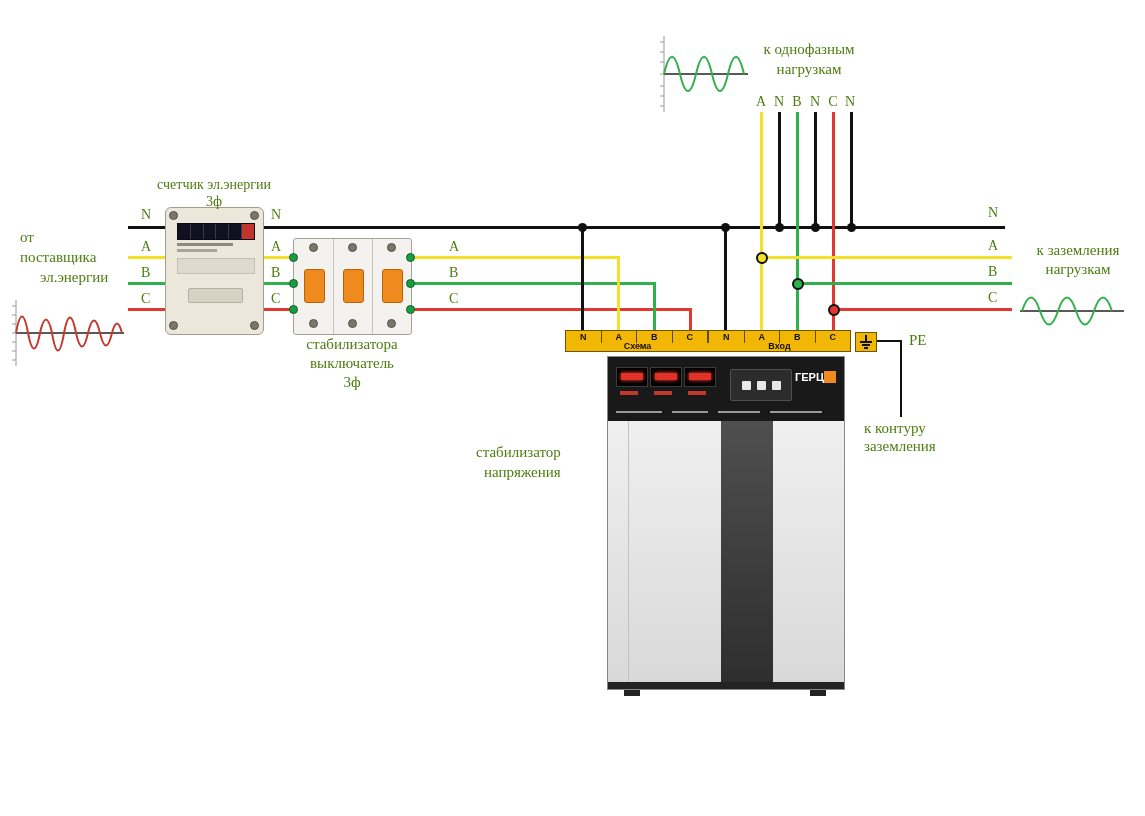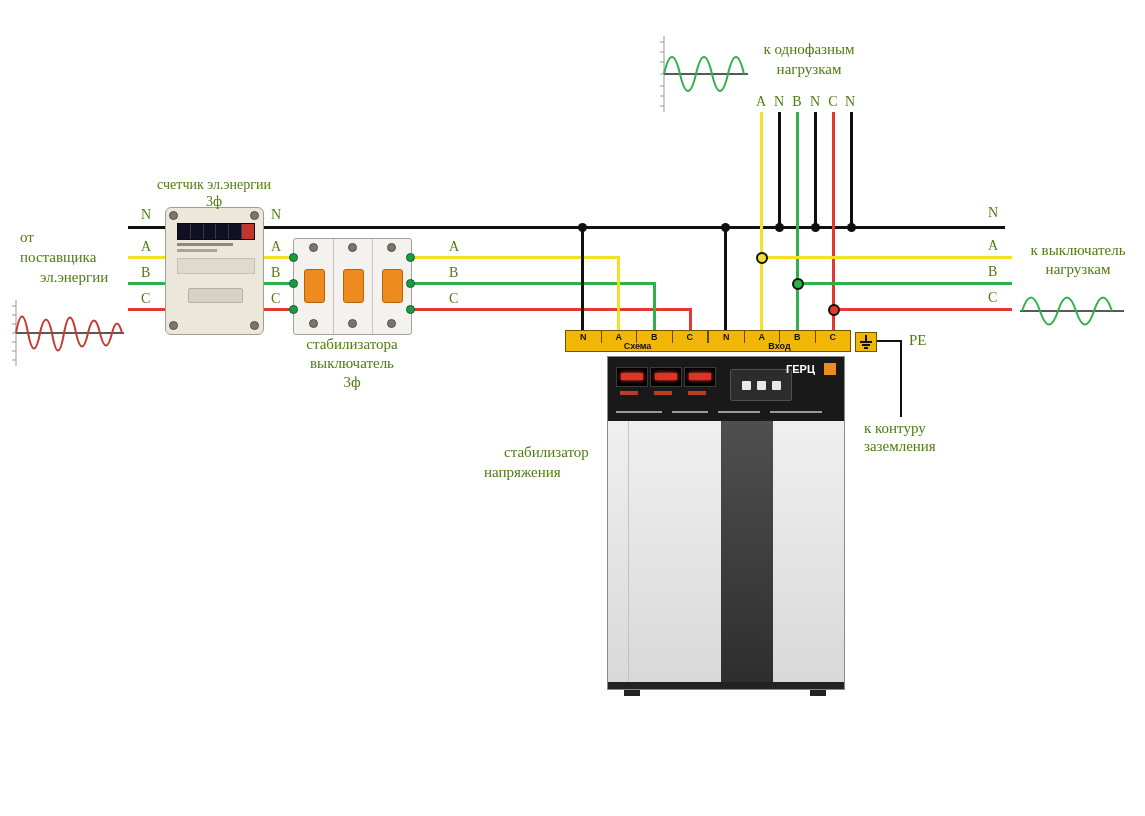--- a/index.html
+++ b/index.html
@@ -160,21 +160,21 @@
           <div style="margin:5px auto;width:22px;height:7px;background:#e03226;box-shadow:0 0 4px #ff4538;"></div>
         </div>
       <div style="position:absolute;left:12px;top:34px;width:18px;height:4px;background:#c0392b;"></div>
       <div style="position:absolute;left:46px;top:34px;width:18px;height:4px;background:#c0392b;"></div>
       <div style="position:absolute;left:80px;top:34px;width:18px;height:4px;background:#c0392b;"></div>
       <div style="position:absolute;left:122px;top:12px;width:60px;height:30px;background:#2c2c2c;border:1px solid #505050;border-radius:2px;display:flex;align-items:center;justify-content:center;gap:6px;">
         <div style="width:9px;height:9px;background:#e8e8e8;border-radius:1px;"></div>
         <div style="width:9px;height:9px;background:#e8e8e8;border-radius:1px;"></div>
         <div style="width:9px;height:9px;background:#e8e8e8;border-radius:1px;"></div>
       </div>
-      <div style="position:absolute;right:8px;top:6px;display:flex;align-items:center;gap:9px;">
+      <div style="position:absolute;right:8px;top:14px;display:flex;align-items:center;gap:0;">
         <span style="color:#fff;font-family:'Liberation Sans',sans-serif;font-weight:bold;font-size:11px;">ГЕРЦ</span>
         <span style="display:inline-block;width:12px;height:12px;background:#ef8a1f;"></span>
       </div>
       <div style="position:absolute;left:8px;top:54px;width:46px;height:2px;background:#9a9a9a;"></div>
       <div style="position:absolute;left:64px;top:54px;width:36px;height:2px;background:#9a9a9a;"></div>
       <div style="position:absolute;left:110px;top:54px;width:42px;height:2px;background:#9a9a9a;"></div>
       <div style="position:absolute;left:162px;top:54px;width:52px;height:2px;background:#9a9a9a;"></div>
     </div>
     <div style="position:absolute;left:113px;top:64px;width:52px;height:263px;background:linear-gradient(180deg,#4f4f4f,#2e2e2e);"></div>
     <div style="position:absolute;left:20px;top:64px;width:1px;height:263px;background:#c2c2c2;"></div>
@@ -216,24 +216,24 @@
   <div class="lbl sm ctr" style="left:754px;top:93px;width:14px;">A</div>
   <div class="lbl sm ctr" style="left:772px;top:93px;width:14px;">N</div>
   <div class="lbl sm ctr" style="left:790px;top:93px;width:14px;">B</div>
   <div class="lbl sm ctr" style="left:808px;top:93px;width:14px;">N</div>
   <div class="lbl sm ctr" style="left:826px;top:93px;width:14px;">C</div>
   <div class="lbl sm ctr" style="left:843px;top:93px;width:14px;">N</div>
 
   <div class="lbl ctr" style="left:748px;top:40px;width:122px;">к однофазным</div>
   <div class="lbl ctr" style="left:748px;top:60px;width:122px;">нагрузкам</div>
 
-  <div class="lbl ctr" style="left:1022px;top:241px;width:112px;">к выключатель</div>
+  <div class="lbl ctr" style="left:1022px;top:241px;width:112px;">к заземления</div>
   <div class="lbl ctr" style="left:1022px;top:260px;width:112px;">нагрузкам</div>
 
-  <div class="lbl" style="left:504px;top:443px;">стабилизатор</div>
+  <div class="lbl" style="left:476px;top:443px;">стабилизатор</div>
   <div class="lbl" style="left:484px;top:463px;">напряжения</div>
 
   <div class="lbl" style="left:909px;top:331px;">PE</div>
   <div class="lbl" style="left:864px;top:419px;">к контуру</div>
   <div class="lbl" style="left:864px;top:437px;">заземления</div>
 
 
 </div>
 
 </body></html>

